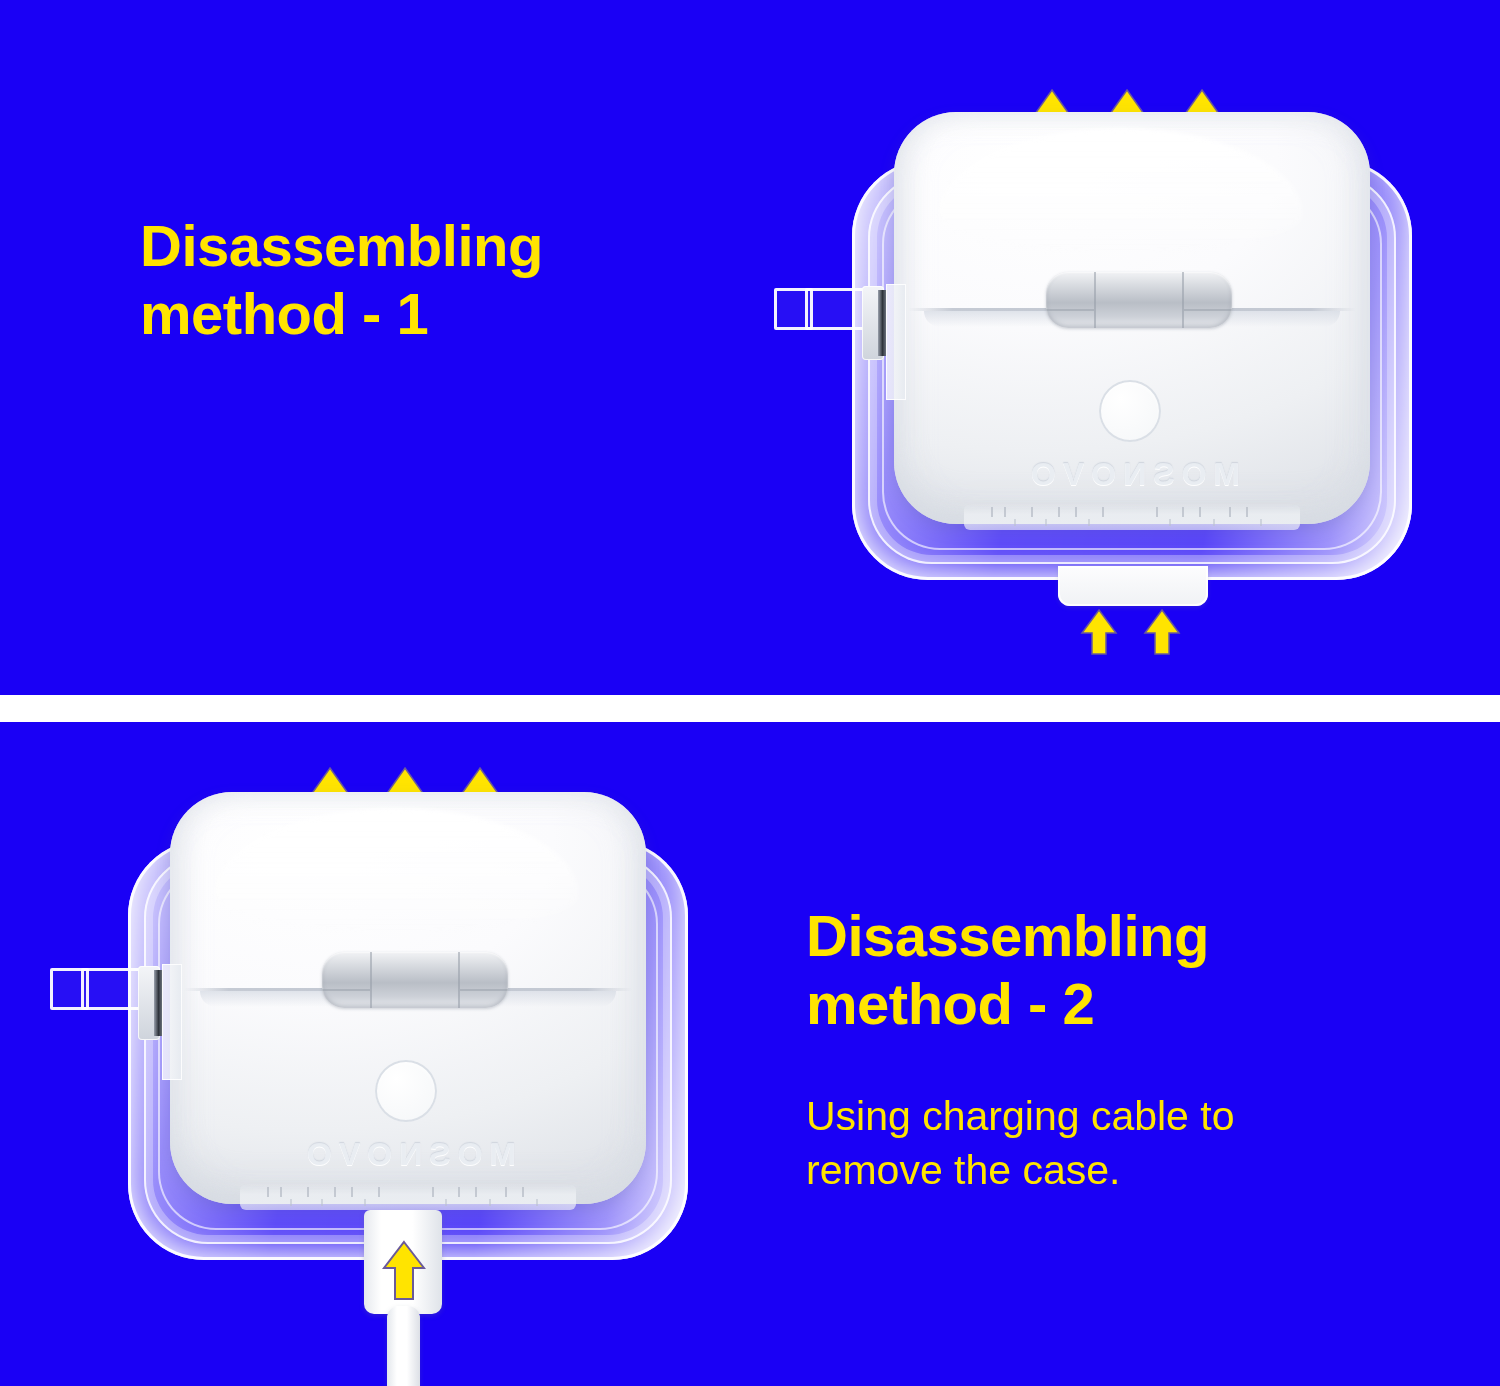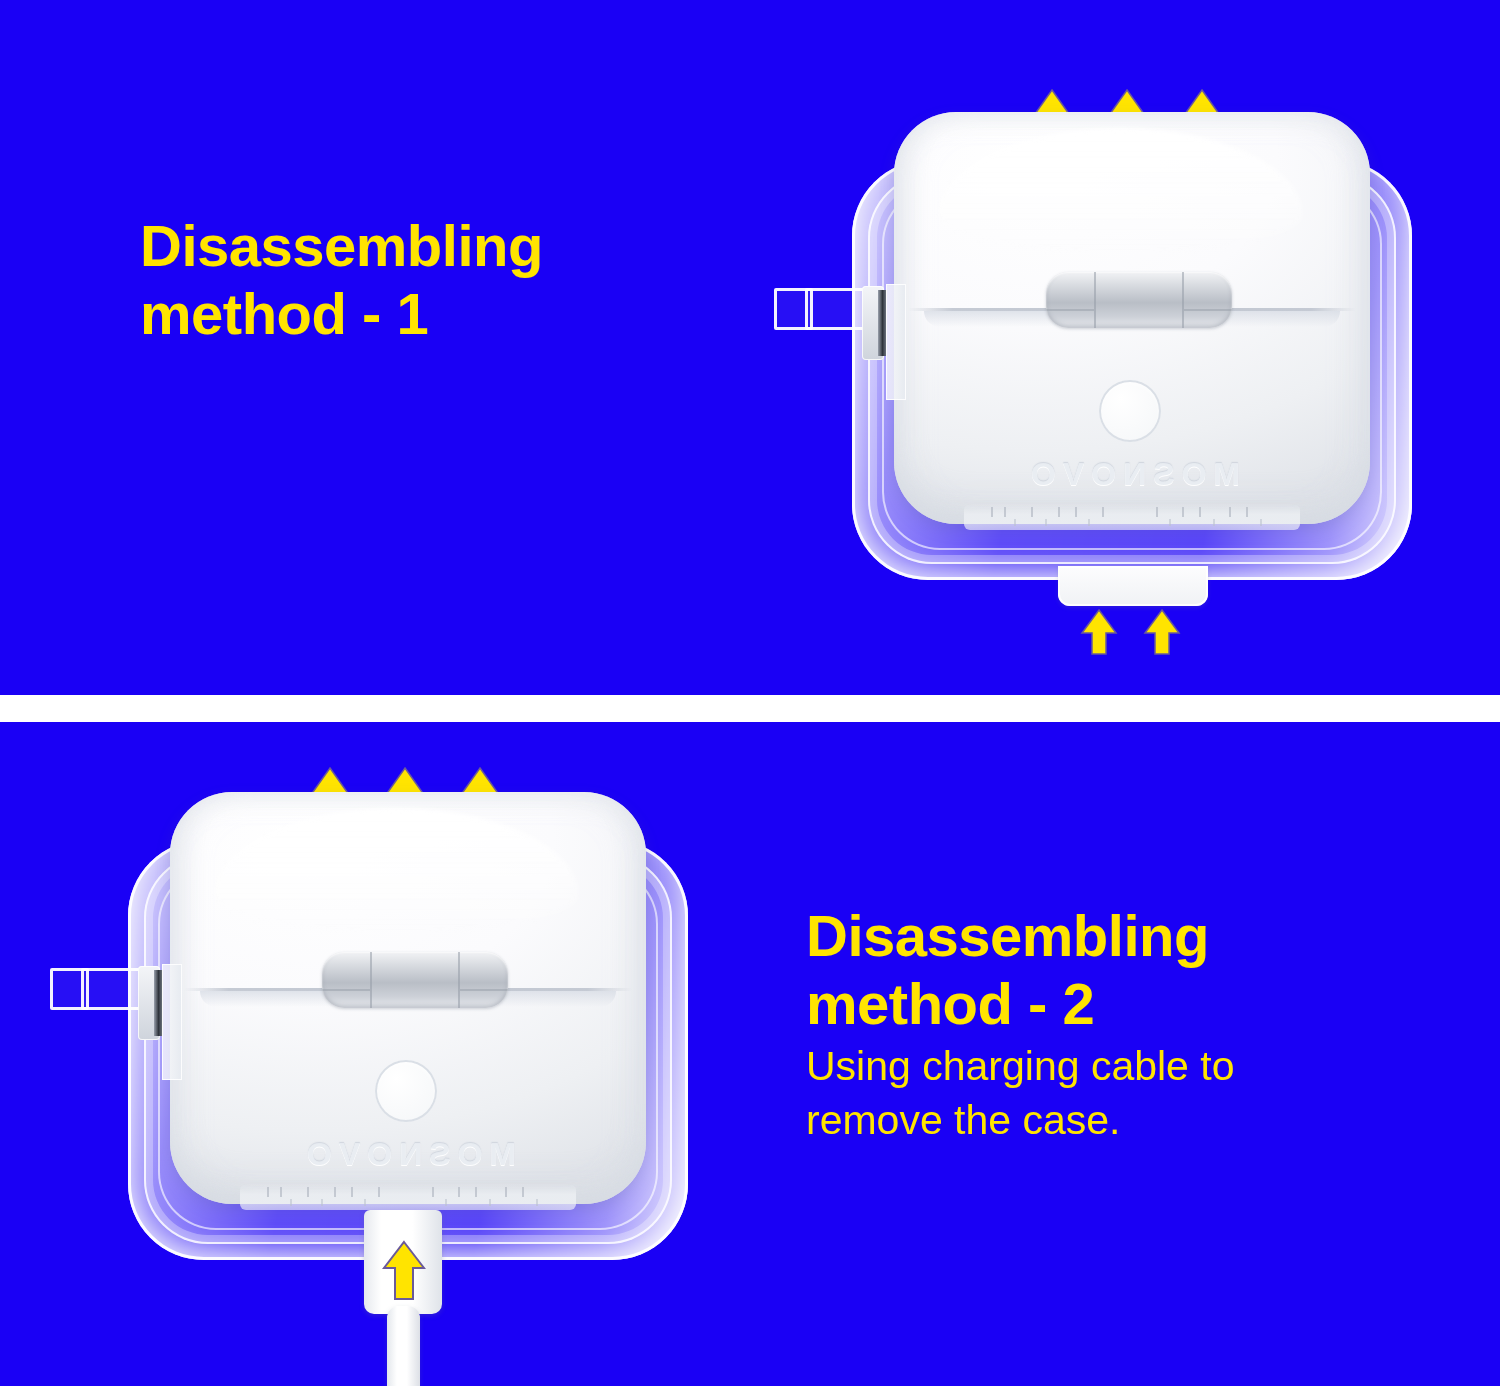--- a/index.html
+++ b/index.html
@@ -44,21 +44,21 @@
     font-weight:normal;
     color:#ffe400;
     line-height:1.32;
     white-space:pre-line;
   }
 
   #text-block-1{left:140px;top:212px;width:640px;}
   #text-block-1 .subtext{margin-top:46px;}
 
   #text-block-2{left:806px;top:902px;width:640px;}
-  #text-block-2 .subtext{}
+  #text-block-2 .subtext{margin-top:50px;}
 
   
   .arrow-up{
     position:absolute;
     display:block;
   }
   .arrow-up svg{display:block;}
 
   
   .product{

